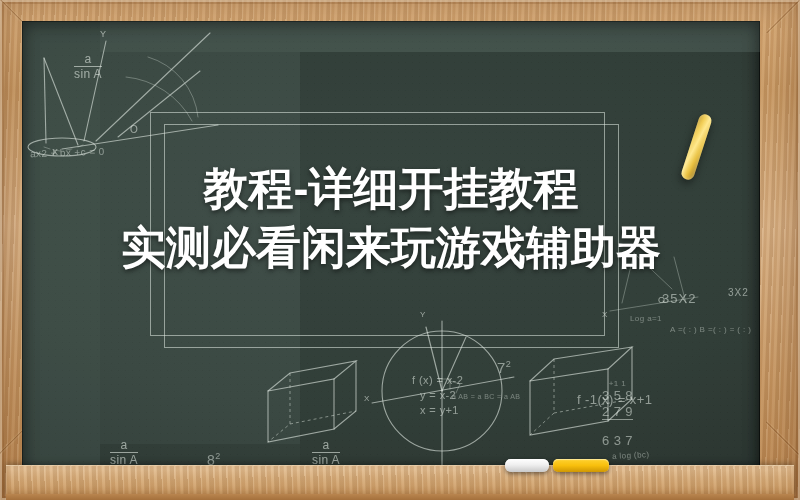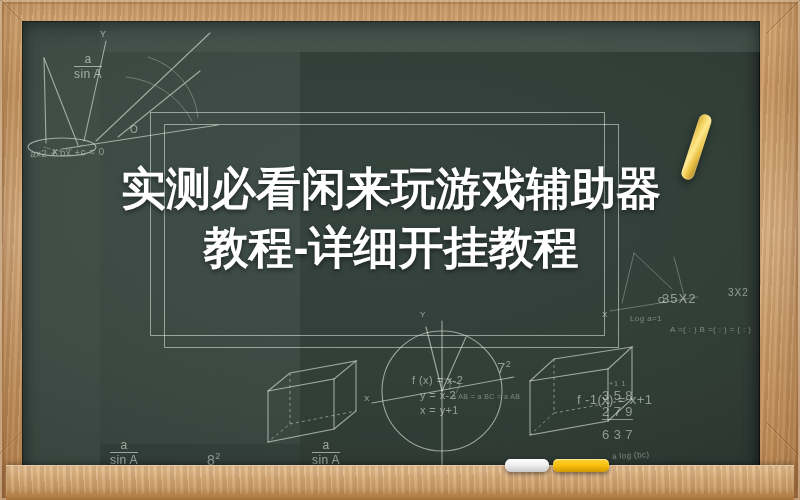--- a/index.html
+++ b/index.html
@@ -268,33 +268,33 @@
       <div class="chalk-note" style="left:640px;top:271px;font-size:13px;opacity:.55;letter-spacing:1px;">35X2</div>
 
       <div class="chalk-note" style="left:706px;top:266px;font-size:10px;opacity:.55;letter-spacing:1px;">3X2</div>
 
       <div class="chalk-note" style="left:648px;top:304px;font-size:8px;opacity:.42;">A =( : ) B =( : ) = ( : )</div>
 
       <div class="chalk-note" style="left:580px;top:358px;font-size:13px;opacity:.52;line-height:1.18;text-align:center;">
         <div style="font-size:8px;opacity:.8">+1 1</div>
         <div>3 5 8</div>
         <div>2 7 9</div>
-        <div style="border-top:1px solid currentColor;padding-top:7px">6 3 7</div>
+        <div style="border-top:1px solid currentColor;padding-top:13px">6 3 7</div>
       </div>
     </div>
 
     <div class="chalk-stick"></div>
   </div>
 
   <div class="deco-frame outer"></div>
   <div class="deco-frame inner"></div>
 
   <div class="headline">
+    <span class="ln">教程-详细开挂教程</span>
     <span class="ln">实测必看闲来玩游戏辅助器</span>
-    <span class="ln">教程-详细开挂教程</span>
   </div>
 
   <div class="ledge"></div>
   <div class="ledge-lip"></div>
   <div class="eraser"></div>
   <div class="chalk-yellow"></div>
 
 </div>
 
 </body></html>

